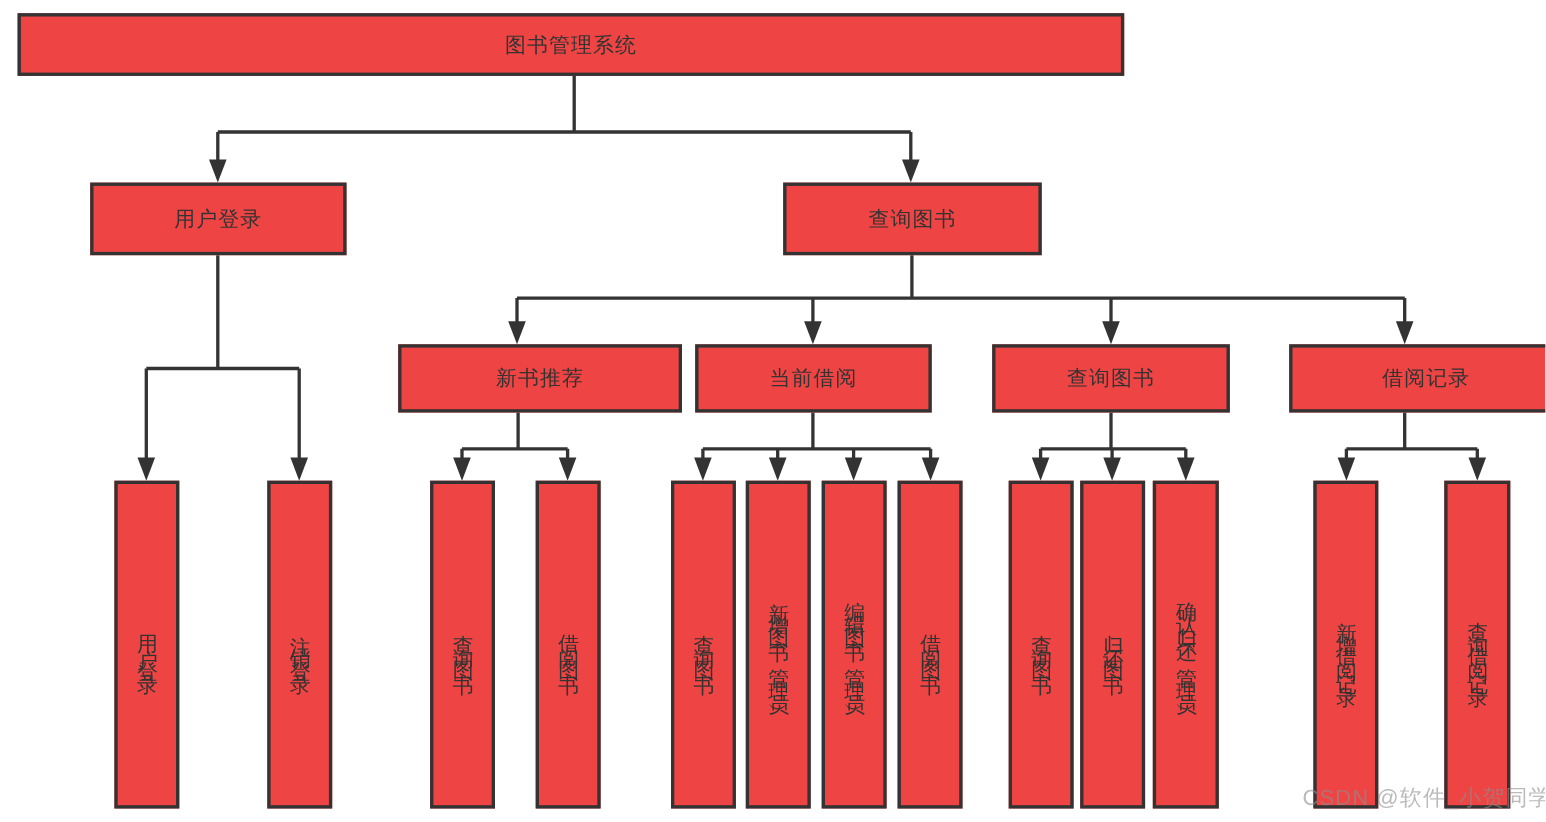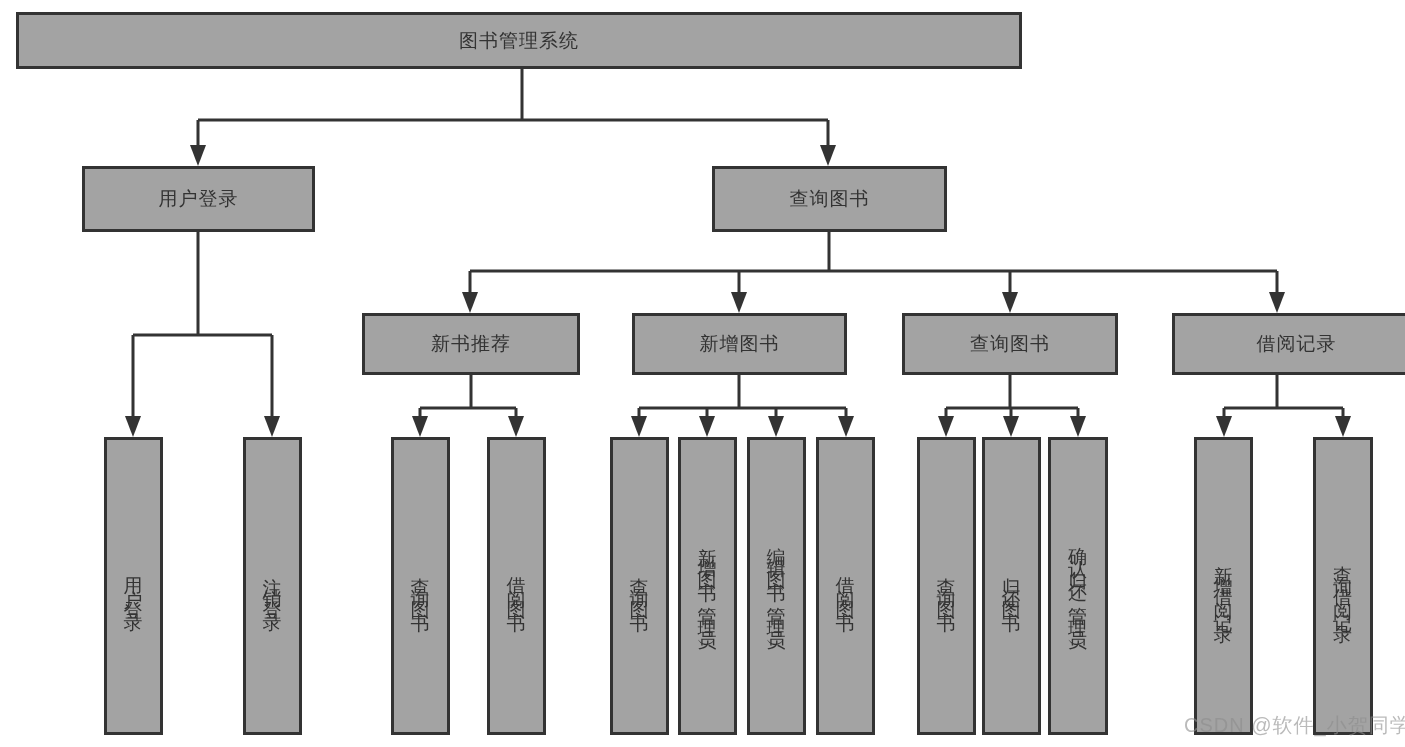--- a/index.html
+++ b/index.html
@@ -8,21 +8,21 @@
     width:1405px;height:747px;
     background:#ffffff;
     font-family:"Liberation Sans","DejaVu Sans",sans-serif;
     overflow:hidden;
   }
   .connectors{position:absolute;left:0;top:0;z-index:0;}
   .node{
     position:absolute;
     box-sizing:border-box;
     border:3px solid #333333;
-    background:#a3a3a3;
+    background:#ef4444;
     color:#333333;
     display:flex;align-items:center;justify-content:center;
     z-index:1;
   }
   .hbox{font-size:19px;letter-spacing:1px;}
   .vbox{
     width:59px;height:298px;top:437px;
     writing-mode:vertical-rl;
     font-size:19px;
     letter-spacing:12px;
@@ -74,22 +74,22 @@
       <polygon points="1216,416 1232,416 1224,437"></polygon>
       <polygon points="1335,416 1351,416 1343,437"></polygon>
     </g>
   </svg>
 
   <div class="node hbox" style="left:16px;top:12px;width:1006px;height:57px">图书管理系统</div>
 
   <div class="node hbox" style="left:82px;top:166px;width:233px;height:66px">用户登录</div>
   <div class="node hbox" style="left:712px;top:166px;width:235px;height:66px">查询图书</div>
 
-  <div class="node hbox" style="left:362px;top:313px;width:218px;height:62px">新书推荐</div>
-  <div class="node hbox" style="left:632px;top:313px;width:215px;height:62px">新增图书</div>
+  <div class="node hbox" style="left:362px;top:313px;width:258px;height:62px">新书推荐</div>
+  <div class="node hbox" style="left:632px;top:313px;width:215px;height:62px">当前借阅</div>
   <div class="node hbox" style="left:902px;top:313px;width:216px;height:62px">查询图书</div>
   <div class="node hbox" style="left:1172px;top:313px;width:249px;height:62px">借阅记录</div>
 
   <div class="node vbox" style="left:104px">用户登录</div>
   <div class="node vbox" style="left:243px">注销登录</div>
 
   <div class="node vbox" style="left:391px">查询图书</div>
   <div class="node vbox" style="left:487px">借阅图书</div>
 
   <div class="node vbox" style="left:610px">查询图书</div>

